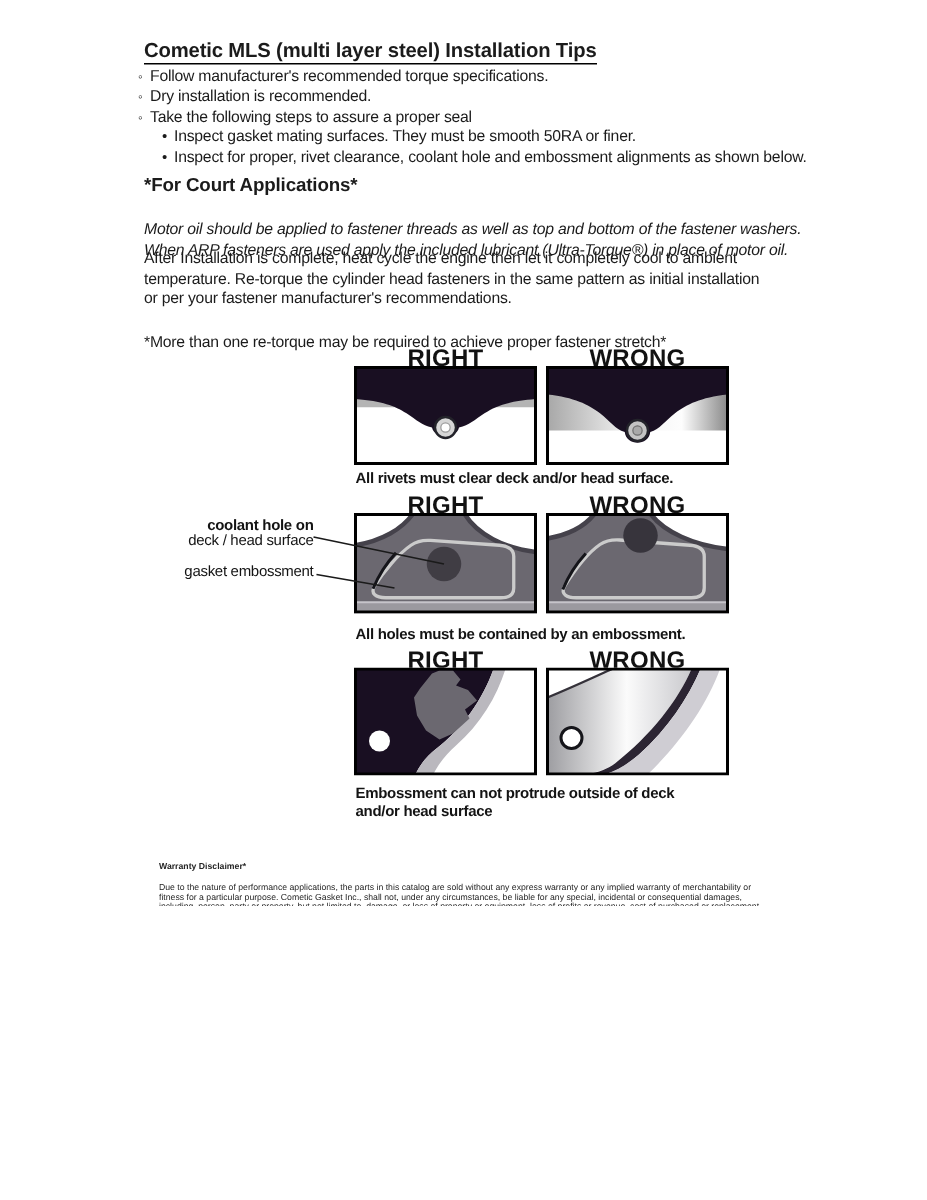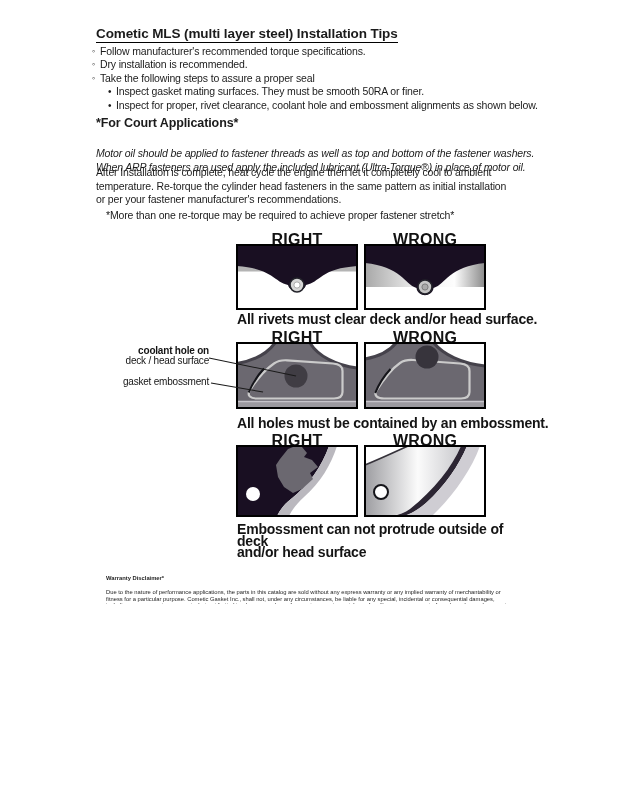--- a/index.html
+++ b/index.html
@@ -15,23 +15,23 @@
   }
   .bullets{left:92px;top:45px;width:460px;font-size:10.5px;line-height:13.4px;letter-spacing:-0.15px;}
   .brow{display:flex;align-items:flex-start;}
   .bmark{width:8px;flex:0 0 8px;font-size:9px;line-height:13.4px;}
   .sub{margin-left:16px;}
   .smark{width:8px;flex:0 0 8px;font-size:10px;line-height:13px;}
   .h2{left:96px;top:116px;font-size:12.5px;font-weight:700;letter-spacing:-0.1px;}
   .body-p{left:96px;width:450px;font-size:10.5px;line-height:13.5px;letter-spacing:-0.15px;white-space:pre-line;}
   .p1{top:147px;font-style:italic;}
   .p2{top:166px;}
-  .note{top:209px;margin-left:10px;}
+  .note{top:222px;}
   .dg-label{width:122px;text-align:center;font-size:16px;font-weight:700;letter-spacing:0.2px;color:#121212;}
-  .cap{left:237px;font-size:14px;font-weight:700;letter-spacing:-0.2px;color:#141414;white-space:pre-line;line-height:11.5px;}
+  .cap{left:237px;font-size:10px;font-weight:700;letter-spacing:-0.2px;color:#141414;white-space:pre-line;line-height:11.5px;}
   .side-label{left:99px;width:110px;text-align:right;font-size:10px;letter-spacing:-0.2px;color:#141414;line-height:10px;}
   .warranty{left:106px;top:575px;width:408px;font-size:5.8px;line-height:6.75px;color:#252525;}
   .warranty .wh{font-weight:700;margin:0 0 7px 0;}
   .warranty p{margin:0 0 6.5px 0;white-space:pre-line;}
   .footer{left:389px;top:759px;font-size:13px;letter-spacing:0.3px;color:#2a2a2a;}
   svg{display:block;}
 </style>
 </head>
 <body>
 

